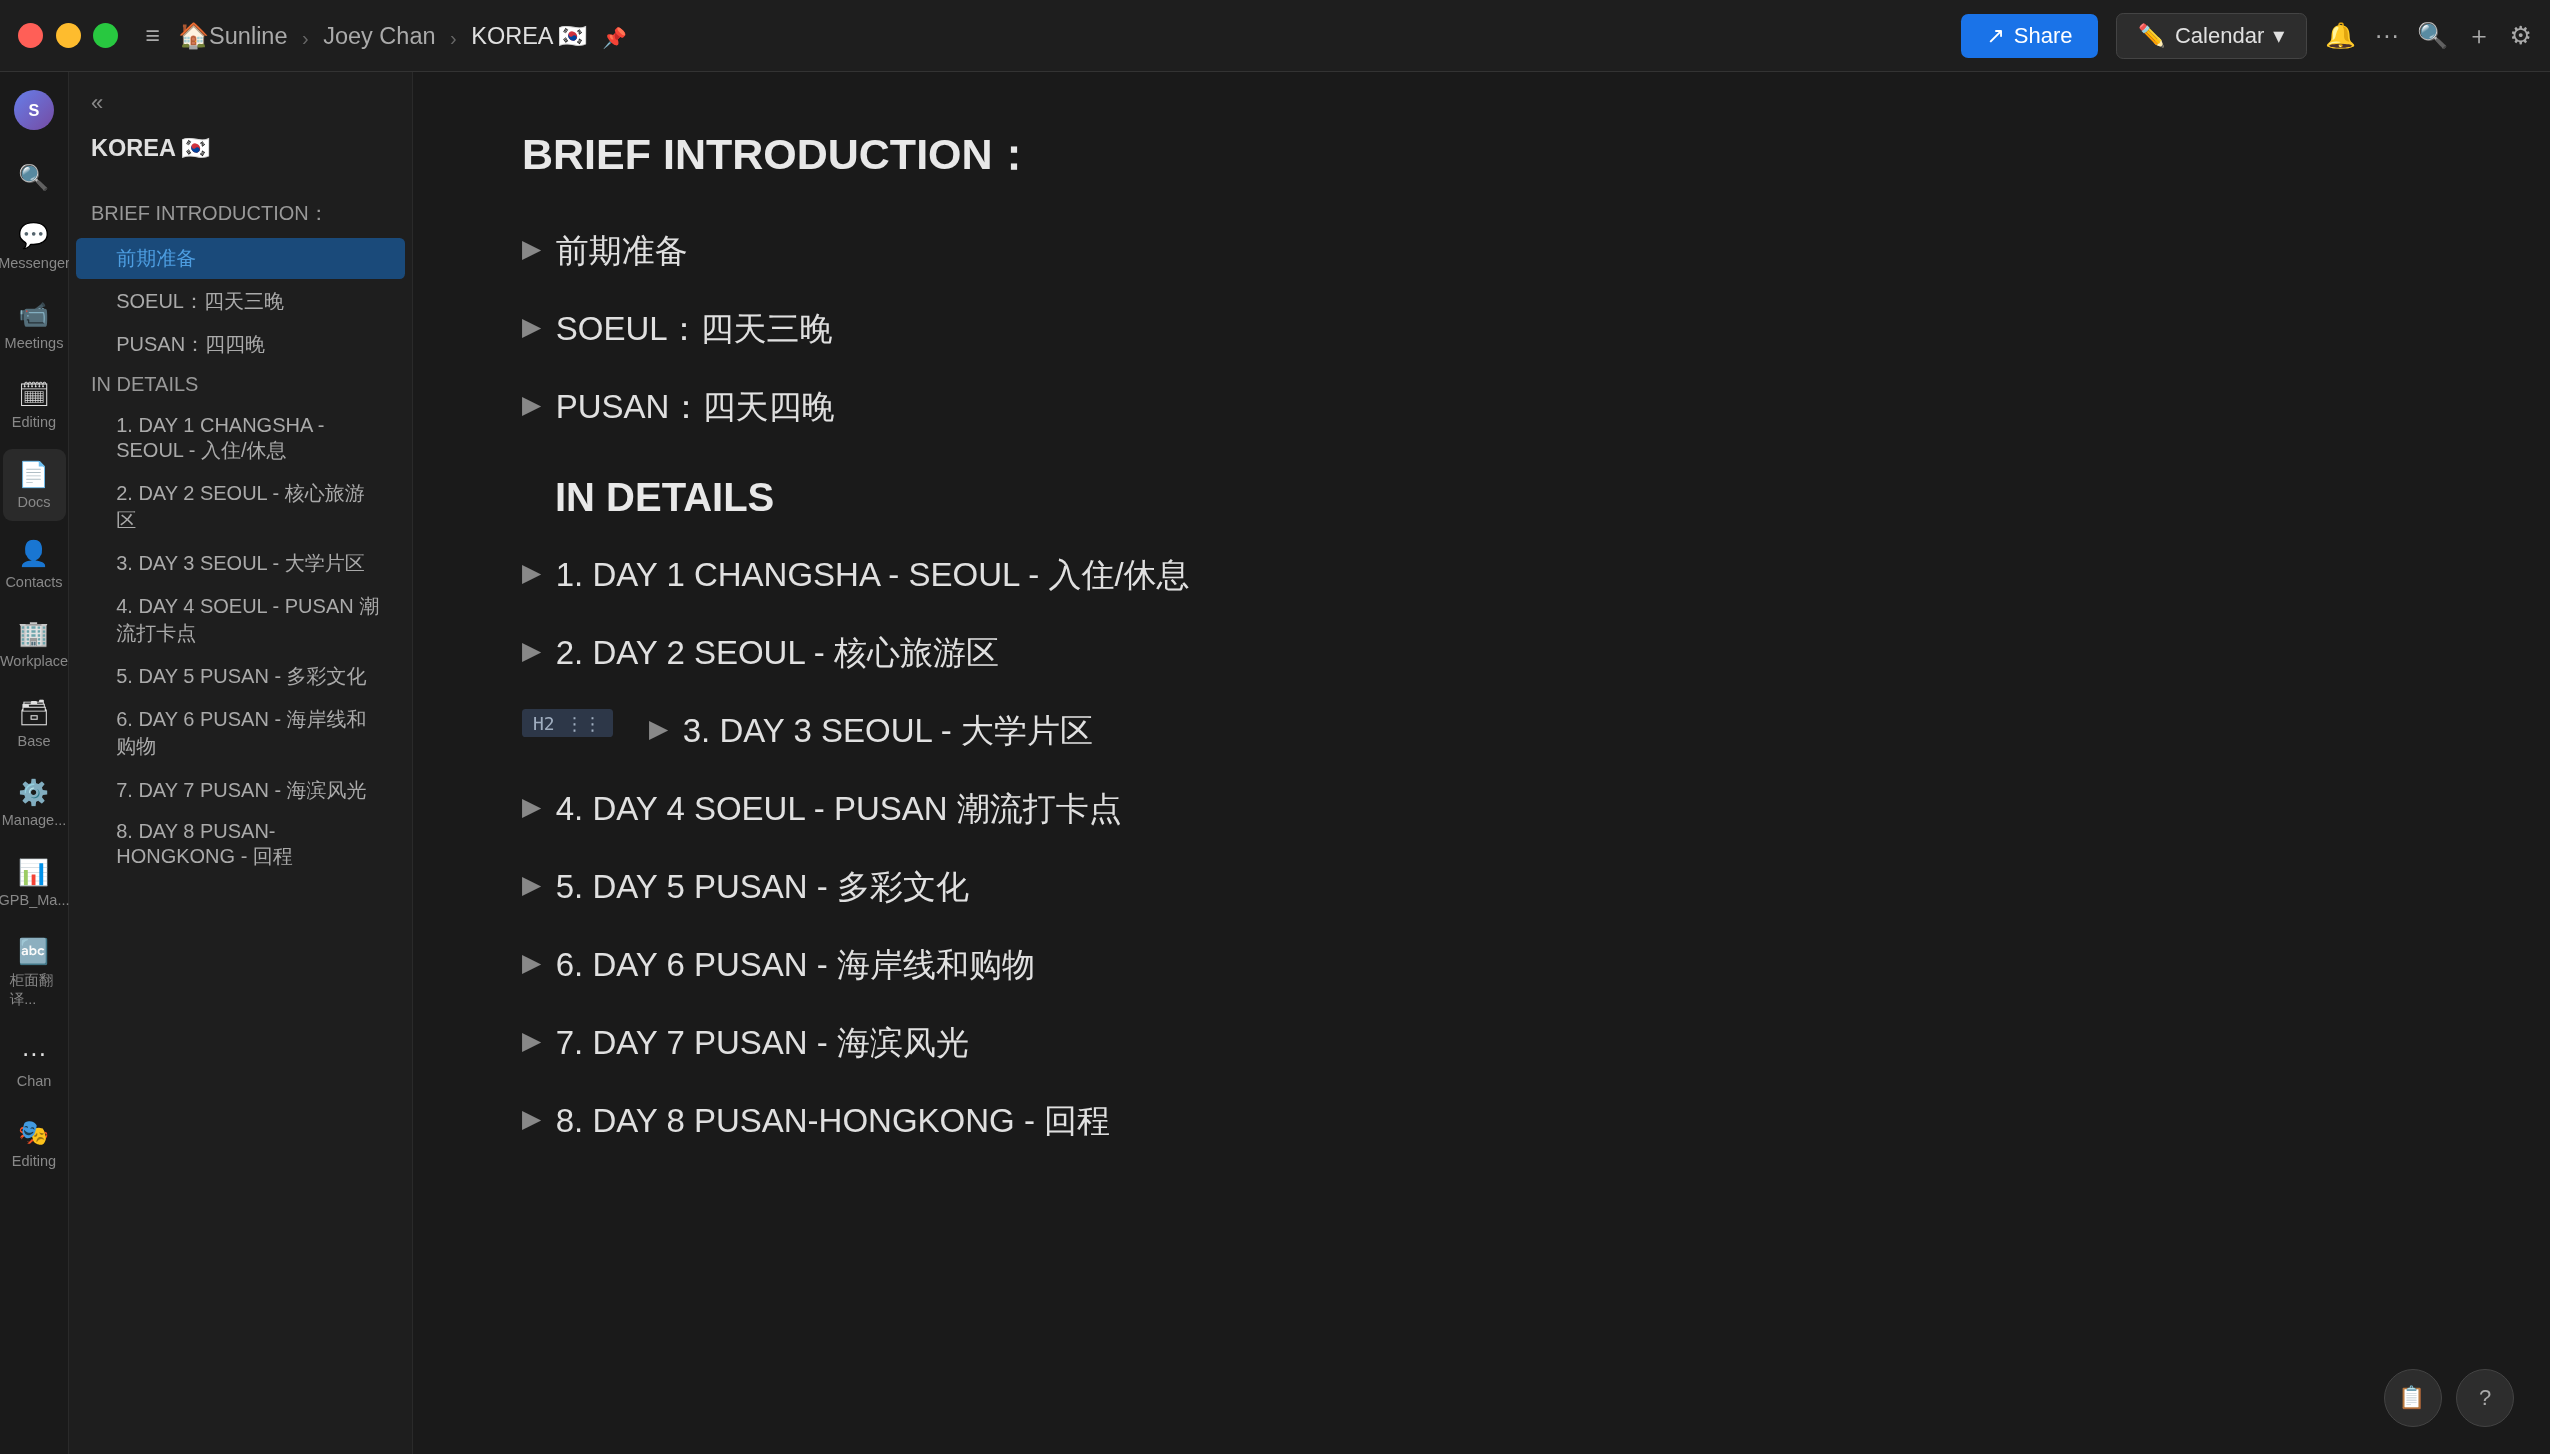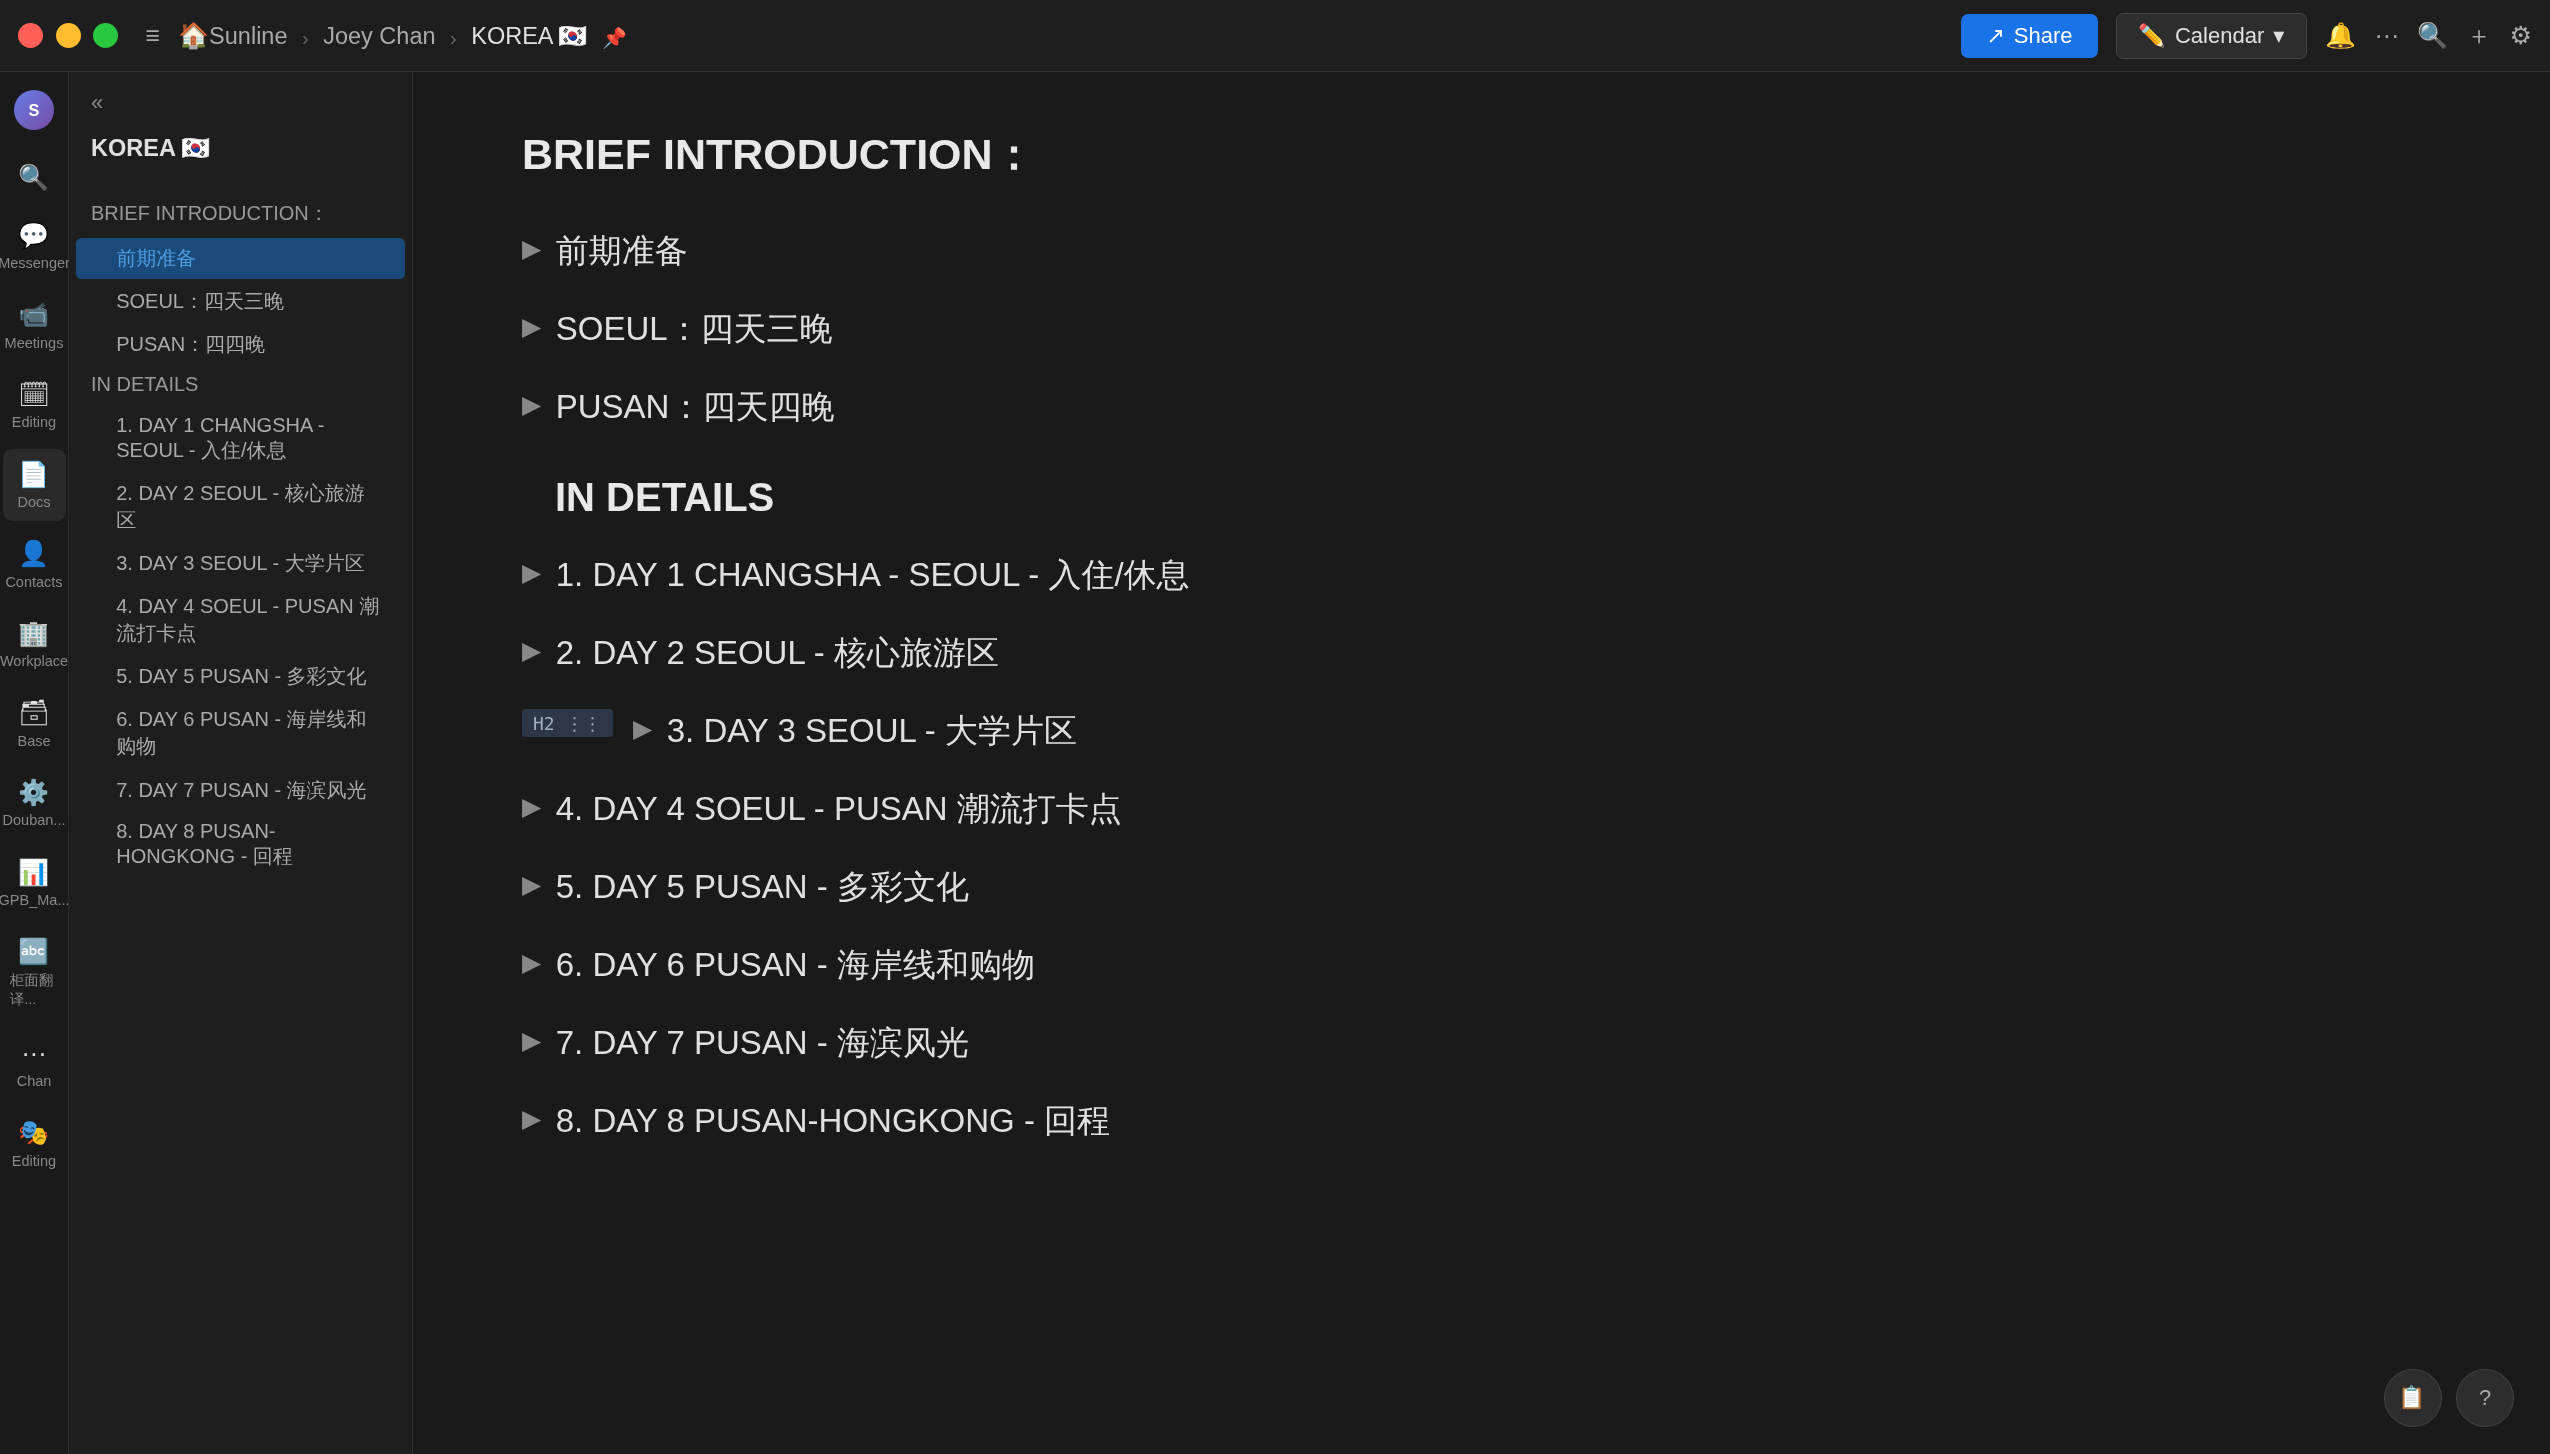--- a/index.html
+++ b/index.html
@@ -200,21 +200,21 @@
       font-weight: 700;
       color: #e8e8e8;
       margin: 45px 0 33px 33px;
     }
     .h2-tag {
       background: #2d3748;
       color: #a0aec0;
       font-size: 18px;
       padding: 3.6px 11px;
       border-radius: 3.6px;
-      margin-right: 6px;
+      margin-right: 22px;
       font-family: monospace;
     }
     .bottom-actions {
       position: fixed;
       bottom: 27px;
       right: 36px;
       display: flex;
       gap: 14.5px;
     }
     .bottom-btn {
@@ -298,21 +298,21 @@
     <div class="icon-sidebar-item">
       <span class="icon-emoji">🏢</span>
       <span class="icon-label">Workplace</span>
     </div>
     <div class="icon-sidebar-item">
       <span class="icon-emoji">🗃</span>
       <span class="icon-label">Base</span>
     </div>
     <div class="icon-sidebar-item">
       <span class="icon-emoji">⚙️</span>
-      <span class="icon-label">Douban...</span>
+      <span class="icon-label">Manage...</span>
     </div>
     <div class="icon-sidebar-item">
       <span class="icon-emoji">📊</span>
       <span class="icon-label">GPB_Ma...</span>
     </div>
     <div class="icon-sidebar-item">
       <span class="icon-emoji">🔤</span>
       <span class="icon-label">柜面翻译...</span>
     </div>
     <div class="icon-sidebar-item">

